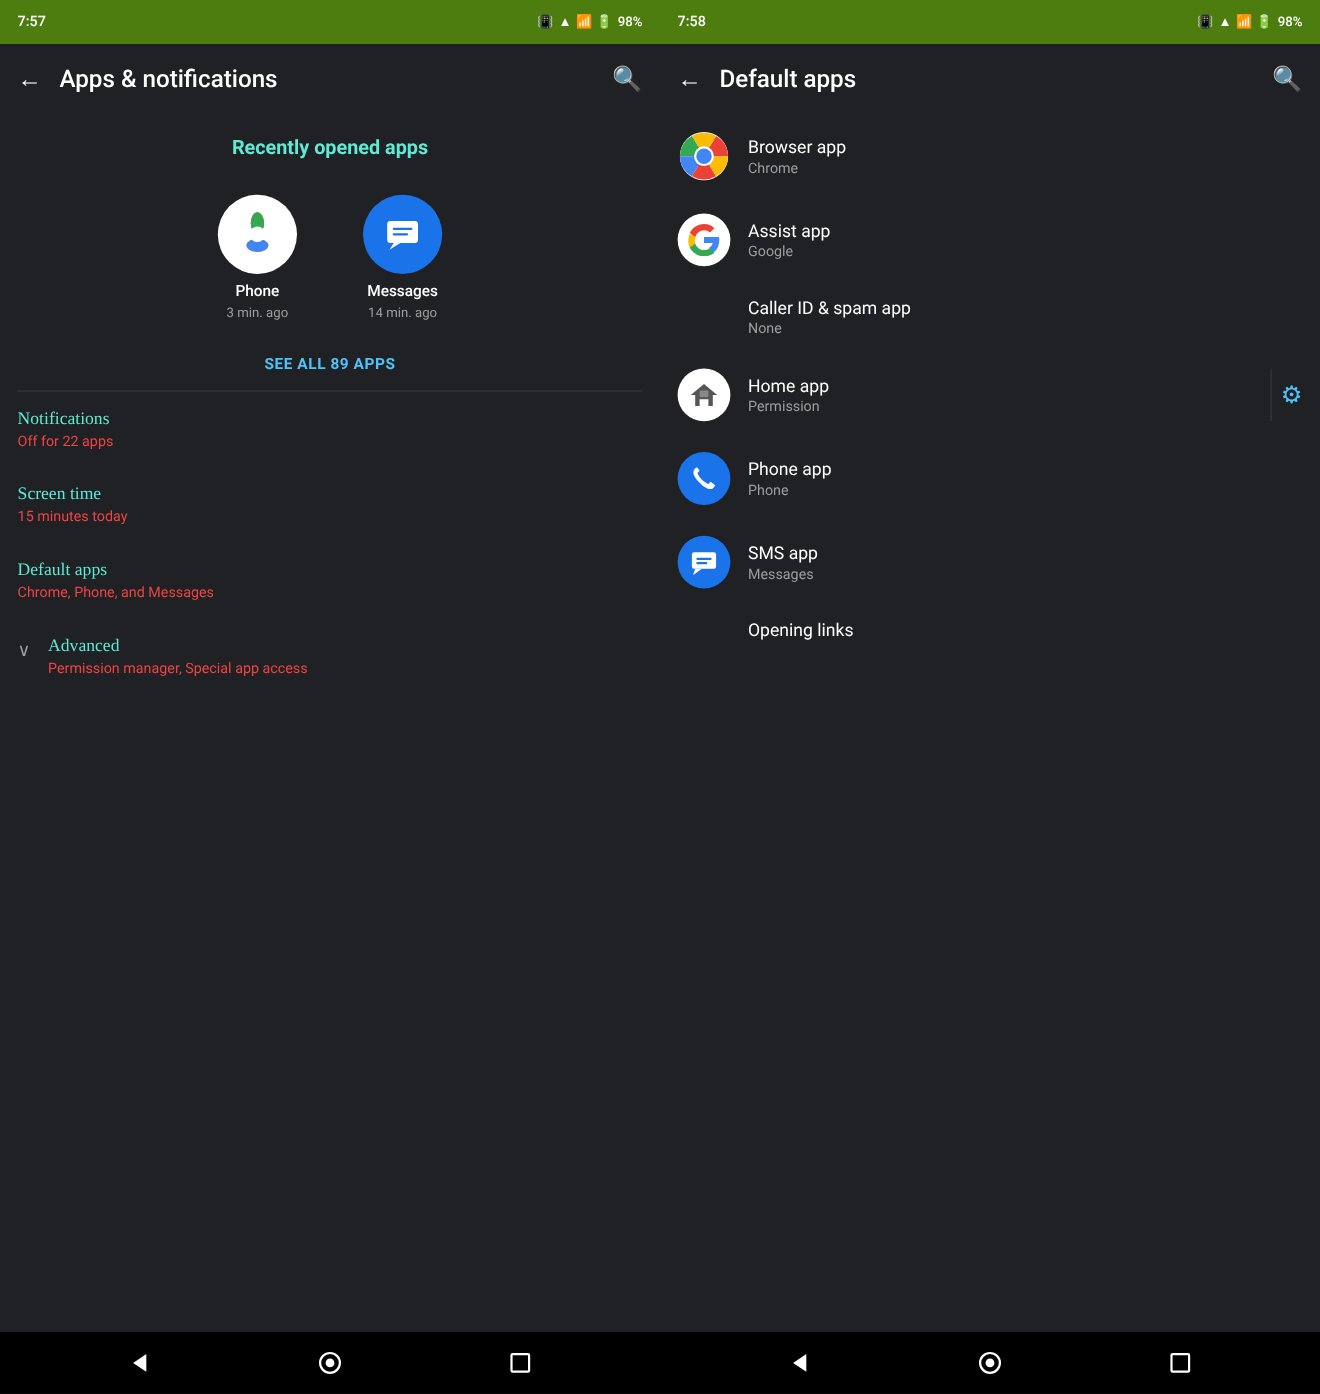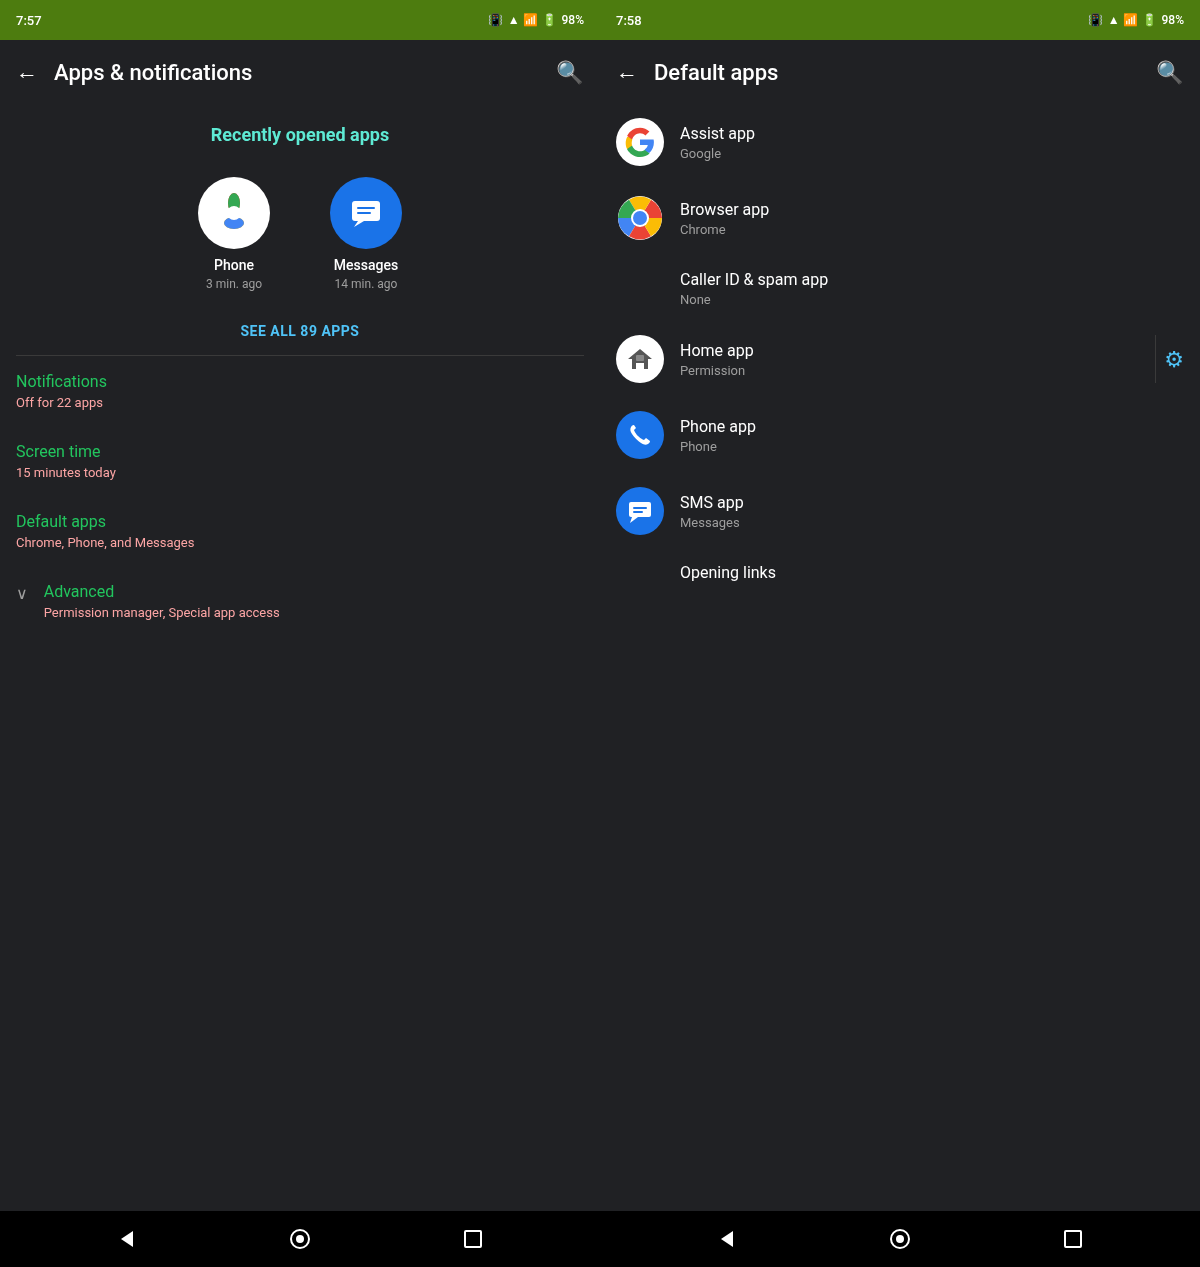--- a/index.html
+++ b/index.html
@@ -156,26 +156,27 @@
       margin: 0 16px;
     }
 
     
     .settings-item {
       padding: 16px 16px;
       cursor: pointer;
     }
     .settings-item-title {
       font-size: 16px;
-      color: #22c55e;
+      color: #5eead4;
       margin-bottom: 4px;
+      font-family: Liberation Serif, serif;
     }
     .settings-item-subtitle {
       font-size: 13px;
-      color: #fca5a5;
+      color: #ef4444;
     }
 
     .advanced-item {
       display: flex;
       align-items: flex-start;
       padding: 16px 16px;
       cursor: pointer;
       gap: 16px;
     }
     .chevron-down {
@@ -360,35 +361,20 @@
   <div class="screen">
     <div class="top-bar">
       <span class="back-icon">←</span>
       <span class="title">Default apps</span>
       <span class="search-icon">🔍</span>
     </div>
 
     <div class="screen-content">
 
       <div class="default-app-item">
-        <div class="default-app-icon" style="background:#fff;">
-          <svg width="30" height="30" viewBox="0 0 30 30">
-            <path d="M28.9 15.3c0-1-.1-2-.3-2.9H15v5.5h7.8c-.3 1.8-1.4 3.3-3 4.3v3.6h4.8c2.8-2.6 4.3-6.4 4.3-10.5z" fill="#4285F4"></path>
-            <path d="M15 30c3.9 0 7.2-1.3 9.6-3.5l-4.8-3.6c-1.3.9-3 1.4-4.8 1.4-3.7 0-6.8-2.5-7.9-5.8H2.1v3.7C4.5 26.7 9.4 30 15 30z" fill="#34A853"></path>
-            <path d="M7.1 18.5C6.8 17.6 6.7 16.8 6.7 16s.2-1.6.4-2.4V9.9H2.1C1.2 11.7.7 13.8.7 16s.5 4.3 1.4 6.1l5-3.6z" fill="#FBBC05"></path>
-            <path d="M15 6.3c2.1 0 3.9.7 5.4 2.1l4-4C21.9 2.1 18.7.7 15 .7 9.4.7 4.5 4 2.1 8.9L7.1 12.5C8.2 9.2 11.3 6.3 15 6.3z" fill="#EA4335"></path>
-          </svg>
-        </div>
-        <div class="default-app-text">
-          <div class="default-app-name">Assist app</div>
-          <div class="default-app-value">Google</div>
-        </div>
-      </div>
-
-      <div class="default-app-item">
         <div class="default-app-icon" style="background:transparent;">
           <svg width="44" height="44" viewBox="0 0 44 44">
             <circle cx="22" cy="22" r="22" fill="#fff"></circle>
             <circle cx="22" cy="22" r="10" fill="#4285F4"></circle>
 
             <path d="M22 22 L44 22 A22 22 0 0 0 33 3.7 Z" fill="#EA4335"></path>
             <path d="M22 22 L33 3.7 A22 22 0 0 0 11 3.7 Z" fill="#FBBC05"></path>
             <path d="M22 22 L11 3.7 A22 22 0 0 0 0 22 Z" fill="#34A853"></path>
             <path d="M22 22 L0 22 A22 22 0 0 0 11 40.3 Z" fill="#4285F4"></path>
             <path d="M22 22 L11 40.3 A22 22 0 0 0 33 40.3 Z" fill="#EA4335"></path>
@@ -397,20 +383,35 @@
             <circle cx="22" cy="22" r="7" fill="#4285F4"></circle>
           </svg>
         </div>
         <div class="default-app-text">
           <div class="default-app-name">Browser app</div>
           <div class="default-app-value">Chrome</div>
         </div>
       </div>
 
       <div class="default-app-item">
+        <div class="default-app-icon" style="background:#fff;">
+          <svg width="30" height="30" viewBox="0 0 30 30">
+            <path d="M28.9 15.3c0-1-.1-2-.3-2.9H15v5.5h7.8c-.3 1.8-1.4 3.3-3 4.3v3.6h4.8c2.8-2.6 4.3-6.4 4.3-10.5z" fill="#4285F4"></path>
+            <path d="M15 30c3.9 0 7.2-1.3 9.6-3.5l-4.8-3.6c-1.3.9-3 1.4-4.8 1.4-3.7 0-6.8-2.5-7.9-5.8H2.1v3.7C4.5 26.7 9.4 30 15 30z" fill="#34A853"></path>
+            <path d="M7.1 18.5C6.8 17.6 6.7 16.8 6.7 16s.2-1.6.4-2.4V9.9H2.1C1.2 11.7.7 13.8.7 16s.5 4.3 1.4 6.1l5-3.6z" fill="#FBBC05"></path>
+            <path d="M15 6.3c2.1 0 3.9.7 5.4 2.1l4-4C21.9 2.1 18.7.7 15 .7 9.4.7 4.5 4 2.1 8.9L7.1 12.5C8.2 9.2 11.3 6.3 15 6.3z" fill="#EA4335"></path>
+          </svg>
+        </div>
+        <div class="default-app-text">
+          <div class="default-app-name">Assist app</div>
+          <div class="default-app-value">Google</div>
+        </div>
+      </div>
+
+      <div class="default-app-item">
         <div style="width:48px;margin-right:16px;flex-shrink:0;"></div>
         <div class="default-app-text">
           <div class="default-app-name">Caller ID &amp; spam app</div>
           <div class="default-app-value">None</div>
         </div>
       </div>
 
       <div class="default-app-item">
         <div class="default-app-icon" style="background:#fff;">
           <svg width="28" height="28" viewBox="0 0 28 28">

